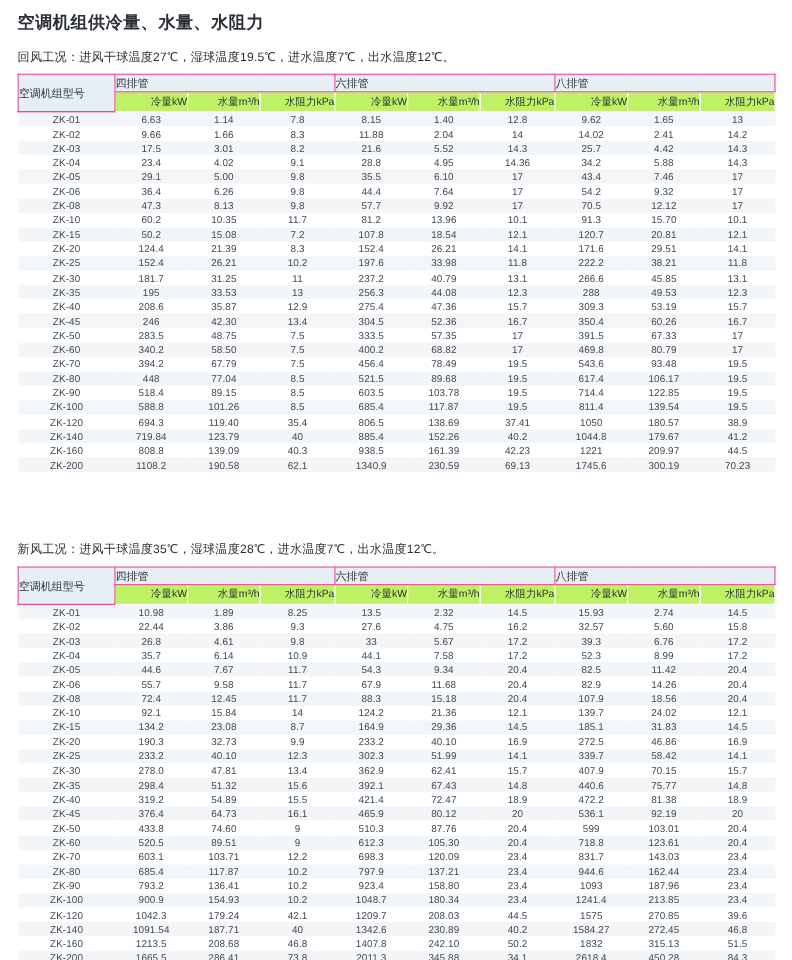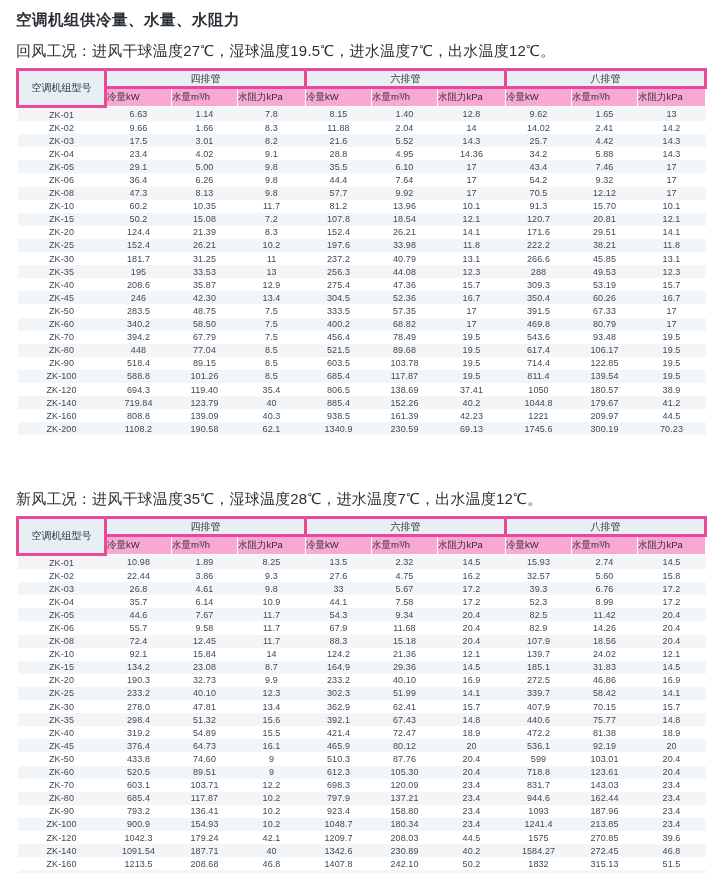--- a/index.html
+++ b/index.html
@@ -24,21 +24,21 @@
   .title {
     position: absolute;
     left: 16px;
     top: 10px;
     font-size: 15.5px;
     font-weight: bold;
     color: #2b3036;
     letter-spacing: 0.5px;
   }
   .cond-line {
-    font-size: 15px;
+    font-size: 11px;
     color: #2b3036;
     letter-spacing: 0.2px;
   }
   .section {
     position: absolute;
     left: 16px;
     width: 688px;
   }
   .sec1 { top: 42px; }
   .sec2 { top: 460px; margin-top: 30px; }
@@ -51,35 +51,35 @@
     table-layout: fixed;
     font-size: 9px;
   }
   table.grid th, table.grid td {
     padding: 0;
     margin: 0;
   }
   thead tr.hrow1 th {
     height: 15px;
     background: #e7eff4;
-    border: 3px solid #ec4899;
+    border: 1px solid #ec4899;
     font-size: 10px;
     font-weight: normal;
     color: #2b3036;
-    text-align: center;
+    text-align: left;
     vertical-align: middle;
   }
   thead tr.hrow2 th {
     height: 17px;
-    background: #f9a8d4;
+    background: #bef264;
     border: 1px solid #ffffff;
     font-size: 9.5px;
     font-weight: normal;
     color: #2b3036;
-    text-align: left;
+    text-align: right;
     vertical-align: middle;
   }
   th.modelcell {
     background: #e7eff4;
     font-size: 10px;
   }
   tbody td {
     height: 13.1px;
     border: none;
     text-align: center;

